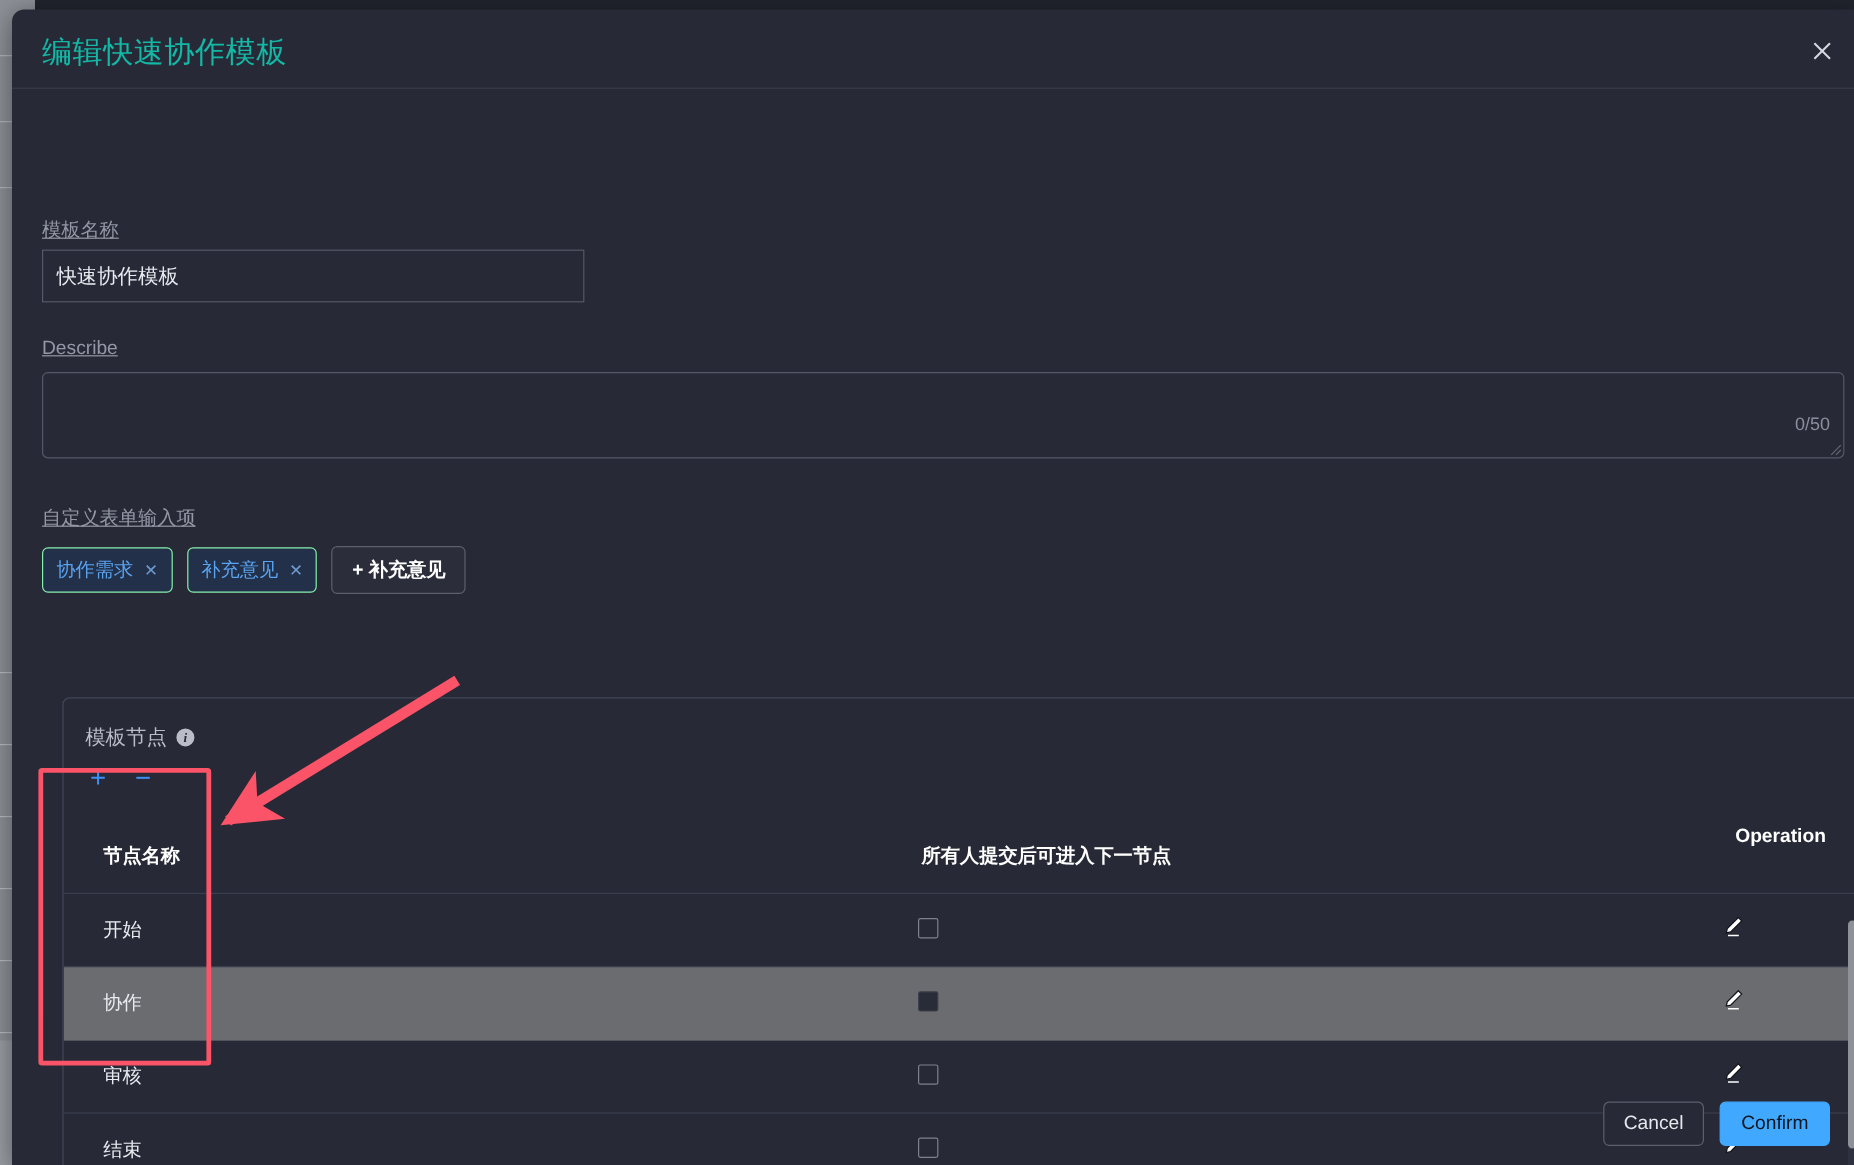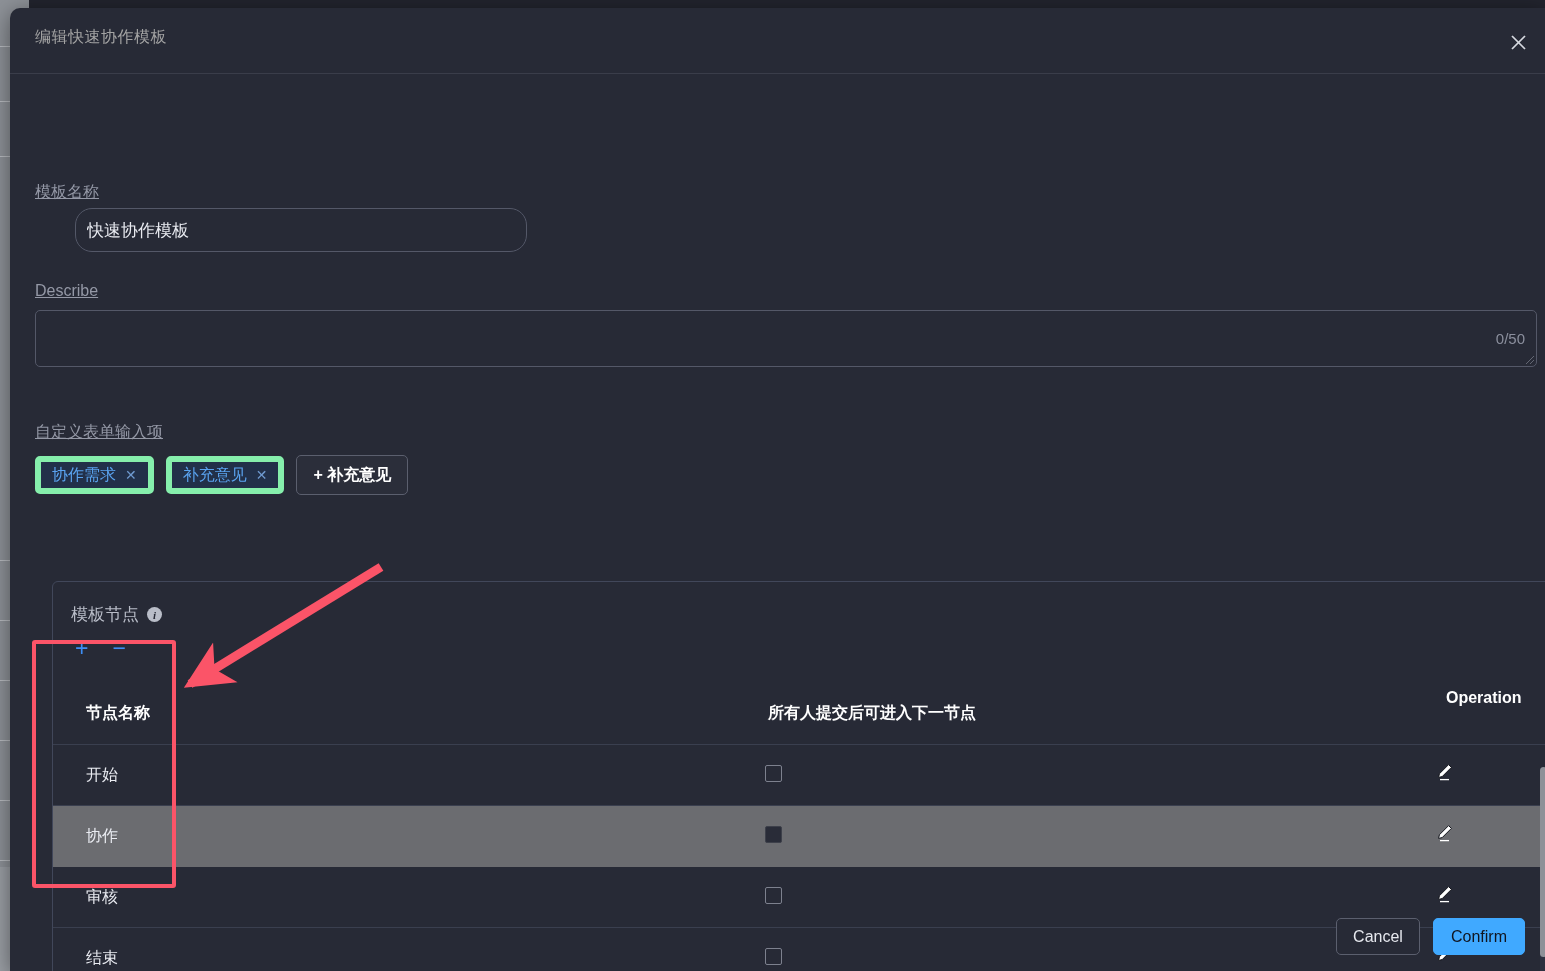--- a/index.html
+++ b/index.html
@@ -56,22 +56,22 @@
   }
   .modal-header {
     position: relative;
     height: 66px;
     border-bottom: 1px solid #3a3d4a;
     box-sizing: border-box;
   }
   .modal-title {
     position: absolute;
     left: 25px; top: 19px;
-    font-size: 16px;
-    color: #a3a3a3;
+    font-size: 25px;
+    color: #14b8a6;
     letter-spacing: 0.5px;
   }
   .close-btn {
     position: absolute;
     right: 13px; top: 20px;
     width: 28px; height: 28px;
     display: flex; align-items: center; justify-content: center;
     cursor: pointer;
     color: #d6d9e0;
   }
@@ -91,35 +91,34 @@
     text-decoration: underline;
   }
 
   
   .name-input {
     position: absolute;
     left: 25px; top: 134px;
     width: 452px; height: 44px;
     background: #272a36;
     border: 1px solid #545868;
-    border-radius: 17px;
+    border-radius: 0;
     box-sizing: border-box;
     color: #e8eaf0;
     font-size: 17px;
     padding: 0 11px;
     font-family: "Liberation Sans", "DejaVu Sans", sans-serif;
     outline: none;
-    margin-left: 40px;
   }
 
   
   .desc-wrap {
     position: absolute;
     left: 25px; top: 236px;
-    width: 1502px; height: 57px;
+    width: 1502px; height: 72px;
   }
   .desc-area {
     width: 100%; height: 100%;
     background: #272a36;
     border: 1px solid #545868;
     border-radius: 5px;
     box-sizing: border-box;
     color: #e8eaf0;
     font-size: 15px;
     padding: 8px 11px;
@@ -150,21 +149,21 @@
     align-items: center;
     gap: 12px;
   }
   .tag {
     display: flex;
     align-items: center;
     gap: 9px;
     height: 38px;
     padding: 0 11px;
     background: #223049;
-    border: 6px solid #86efac;
+    border: 1px solid #86efac;
     border-radius: 5px;
     color: #5aa3f0;
     font-size: 16px;
     cursor: default;
     box-sizing: border-box;
   }
   .tag .tag-x {
     font-size: 14px;
     color: #6f9ad0;
     cursor: pointer;

